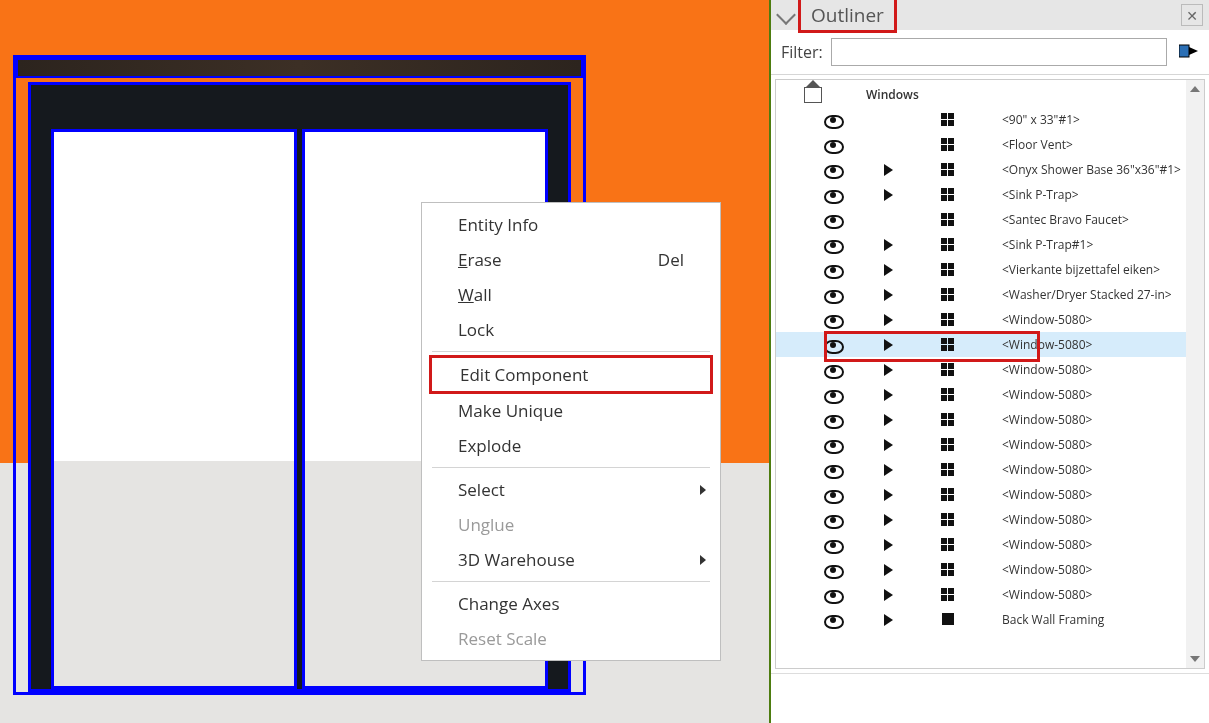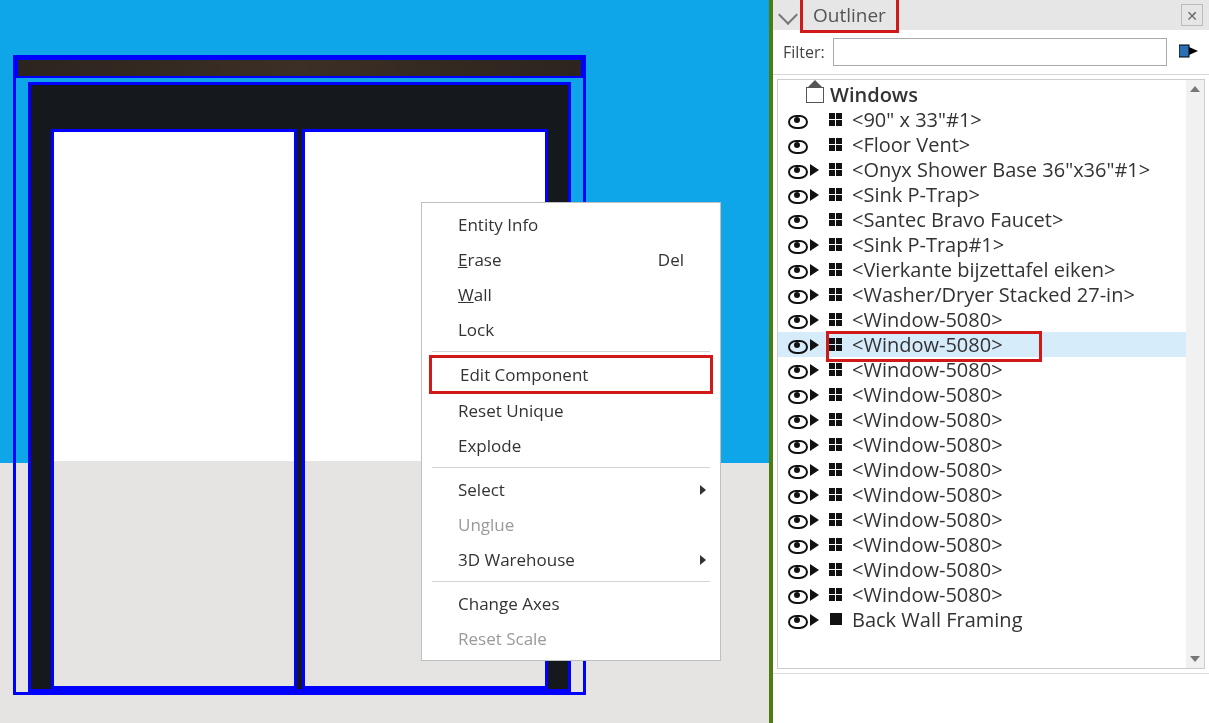--- a/index.html
+++ b/index.html
@@ -16,21 +16,21 @@
   }
   .workspace {
     position:relative;
     width:1209px;
     height:723px;
     display:flex;
   }
   .canvas {
     position:relative;
     flex:1;
-    background:#0ea5e9;
+    background:#f97316;
     overflow:hidden;
     text-align:center;
   }
   .floor {
     position:absolute;
     left:0; right:0; bottom:0;
     height:260px;
     background:#e5e4e2;
   }
   
@@ -103,21 +103,21 @@
     border:3px solid #d11919;
     margin:-1px 7px;
     padding:5px 28px;
   }
 
   
   .right-col {
     width:440px;
     display:flex;
     flex-direction:column;
-    border-left:4px solid #4d7c0f;
+    border-left:2px solid #4d7c0f;
     background:#fff;
   }
   .panel-header {
     height:30px;
     background:#e6e6e6;
     display:flex; align-items:center;
     padding:0 8px;
     color:#666;
     position:relative;
   }
@@ -175,22 +175,23 @@
     display:flex; flex-direction:column; align-items:center;
   }
   .scroll-up,.scroll-down { width:18px;height:18px; display:flex;align-items:center;justify-content:center; }
   .scroll-up::after { content:""; border-left:5px solid transparent;border-right:5px solid transparent;border-bottom:6px solid #777; }
   .scroll-down::after{ content:""; border-left:5px solid transparent;border-right:5px solid transparent;border-top:6px solid #777; }
   .scroll-track { flex:1; width:100%; }
 
   .tree-row {
     display:flex; align-items:center;
     height:25px;
-    font-size:20px;
+    font-size:12px;
     color:#333;
+    gap:38px;
   }
   .tree-row.root .label { font-weight:600; }
   .eye {
     width:22px; height:18px; position:relative; flex:0 0 22px;
   }
   .eye::before {
     content:""; position:absolute; left:2px; top:4px; width:16px; height:10px;
     border:2px solid #111; border-radius:50%/60%;
   }
   .eye::after {
@@ -269,21 +270,21 @@
           <span class="underline-first">Wall</span>
         </div>
         <div class="ctx-item">
           <span>Lock</span>
         </div>
         <div class="ctx-sep"></div>
         <div class="ctx-item highlight-box">
           <span>Edit Component</span>
         </div>
         <div class="ctx-item">
-          <span>Reset Unique</span>
+          <span>Make Unique</span>
         </div>
         <div class="ctx-item">
           <span>Explode</span>
         </div>
         <div class="ctx-sep"></div>
         <div class="ctx-item ctx-sub">
           <span>Select</span>
         </div>
         <div class="ctx-item disabled">
           <span>Unglue</span>

